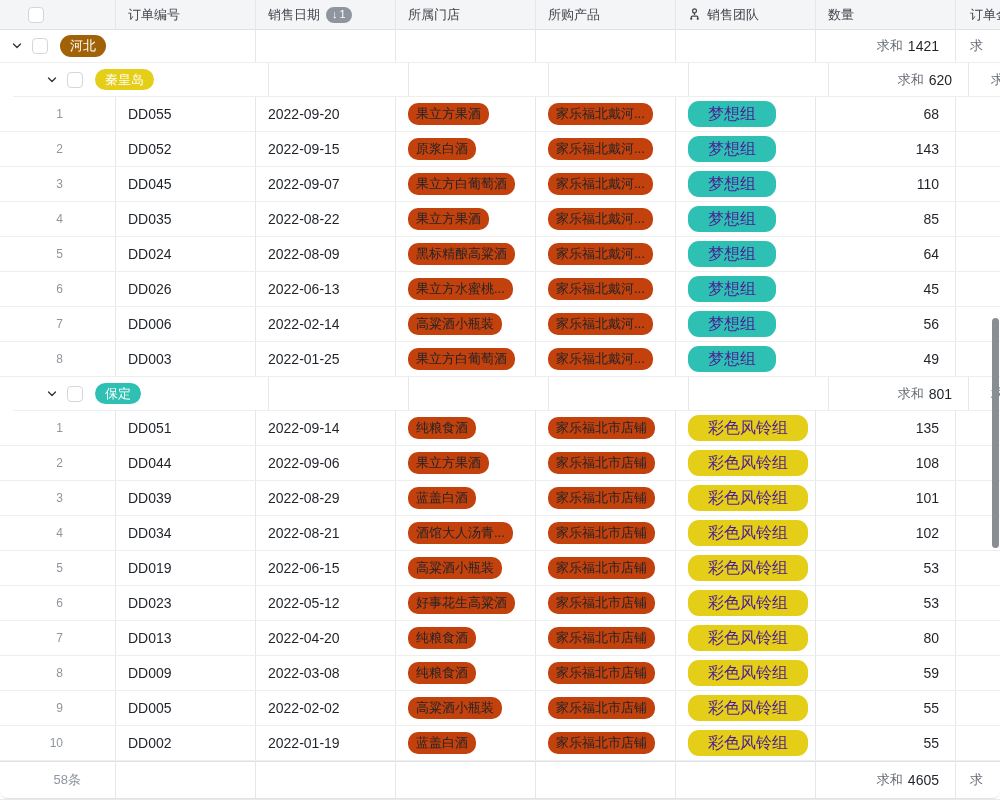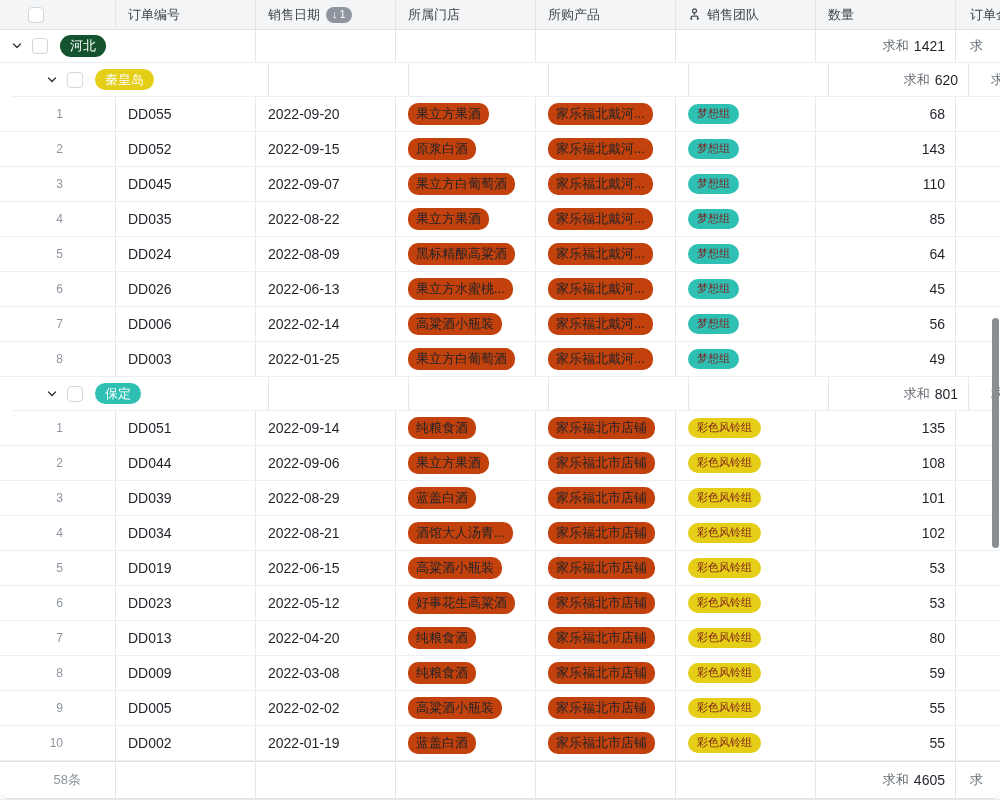--- a/index.html
+++ b/index.html
@@ -15,35 +15,35 @@
   .data-row { height:35px; }
   .footer-row { height:38px; border-top:1px solid #E0E2E4; border-bottom:1px solid #E0E2E4; border-radius:0 0 8px 8px; }
 
   .cell { display:flex; align-items:center; height:100%; padding-left:12px; border-right:1px solid #E6E7E9; overflow:hidden; white-space:nowrap; font-size:14px; }
   .c-num { width:116px; justify-content:flex-end; padding-right:52px; padding-left:0; color:#8F959E; font-size:12px; }
   .c-id { width:140px; }
   .c-date { width:140px; }
   .c-product { width:140px; }
   .c-store { width:140px; }
   .c-team { width:140px; }
-  .c-qty { width:140px; justify-content:flex-end; padding-right:10px; }
+  .c-qty { width:140px; justify-content:flex-end; padding-right:16px; }
   .c-amt { flex:1; border-right:none; padding-left:14px; }
   .c-amt.shift { padding-left:22px; }
   .c-group { width:256px; padding-left:10px; }
   .c-group.lvl2 { padding-left:32px; }
 
   .header-row .cell { font-size:13px; color:#41464C; }
   .header-row .c-num { justify-content:flex-start; padding-left:28px; }
 
   .checkbox { width:16px; height:16px; border:1px solid #D3D6DA; border-radius:4px; background:#fff; display:inline-block; flex:0 0 auto; }
   .chev { display:inline-flex; width:14px; height:14px; align-items:center; justify-content:center; margin-right:8px; flex:0 0 auto; }
   .c-group .checkbox { margin-right:12px; }
 
   .gbadge { color:#fff; font-size:13px; padding:3px 10px; border-radius:12px; line-height:1.2; }
-  .tbadge { color:#7f1d1d; font-size:11px; padding:3px 9px; border-radius:11px; line-height:1.2; }
+  .tbadge { color:#4c1d95; font-size:16px; padding:3px 20px; border-radius:11px; line-height:1.2; }
   .pill { background:#c2410c; color:#1F2329; font-size:13px; padding:3px 8px; border-radius:10px; line-height:1.25; max-width:118px; overflow:hidden; white-space:nowrap; }
 
   .sum-label { color:#676D75; font-size:13px; }
   .sum-val { color:#1F2329; font-size:14px; margin-left:5px; }
 
   .sort-pill { display:inline-flex; align-items:center; gap:2px; background:#8F959E; color:#FFFFFF; border-radius:9px; height:16px; padding:0 6px; font-size:11px; margin-left:6px; line-height:1; }
   .hdr-icon { display:inline-flex; margin-right:6px; }
 
   .count-label { color:#8F959E; font-size:13px; }
   .footer-row .c-num { padding-right:34px; }
@@ -98,21 +98,21 @@
 
     <div id="table-body">
         <div class="row group-row">
           <div class="cell c-group">
             <span class="chev">
               <svg width="12" height="12" viewBox="0 0 12 12">
                 <path d="M2.5 4l3.5 3.5L9.5 4" fill="none" stroke="#33383E" stroke-width="1.4" stroke-linecap="round" stroke-linejoin="round"></path>
               </svg>
             </span>
             <span class="checkbox"></span>
-            <span class="gbadge" style="background: #14532d;">河北</span>
+            <span class="gbadge" style="background: #a16207;">河北</span>
           </div>
           <div class="cell c-date"></div>
           <div class="cell c-product"></div>
           <div class="cell c-store"></div>
           <div class="cell c-team"></div>
           <div class="cell c-qty">
             <span class="sum-label">求和</span>
             <span class="sum-val">1421</span>
           </div>
           <div class="cell c-amt">

